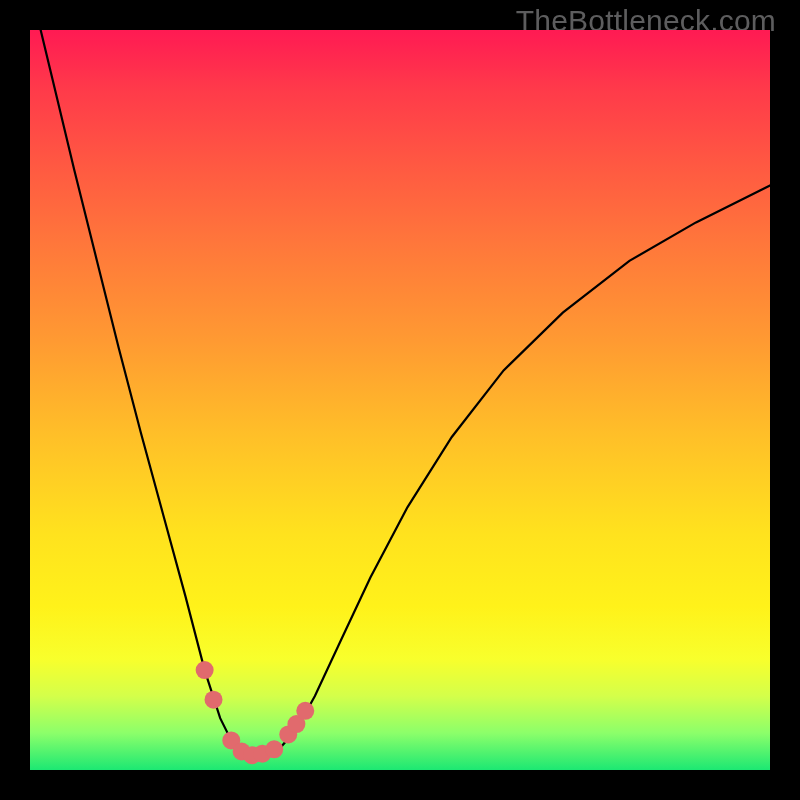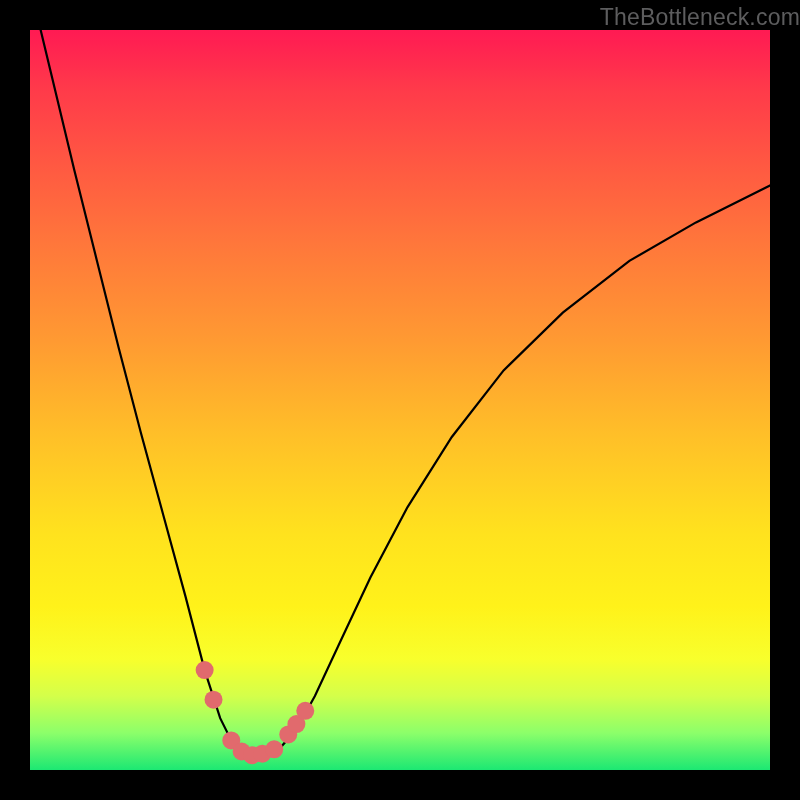--- a/index.html
+++ b/index.html
@@ -35,23 +35,23 @@
       #ffe21e 68%,
       #fff21a 78%,
       #f8ff2c 85%,
       #d4ff4a 90%,
       #8cff6a 95%,
       #1ce873 100%);
   }
   .watermark {
     position: absolute;
     top: 4px;
-    right: 0;
+    right: 24px;
     color: #5d5d5e;
-    font-size: 23px;
+    font-size: 30px;
     font-weight: 500;
     letter-spacing: 0.2px;
     user-select: none;
   }
   svg.curve {
     position: absolute;
     top: 0;
     left: 0;
     width: 740px;
     height: 740px;

